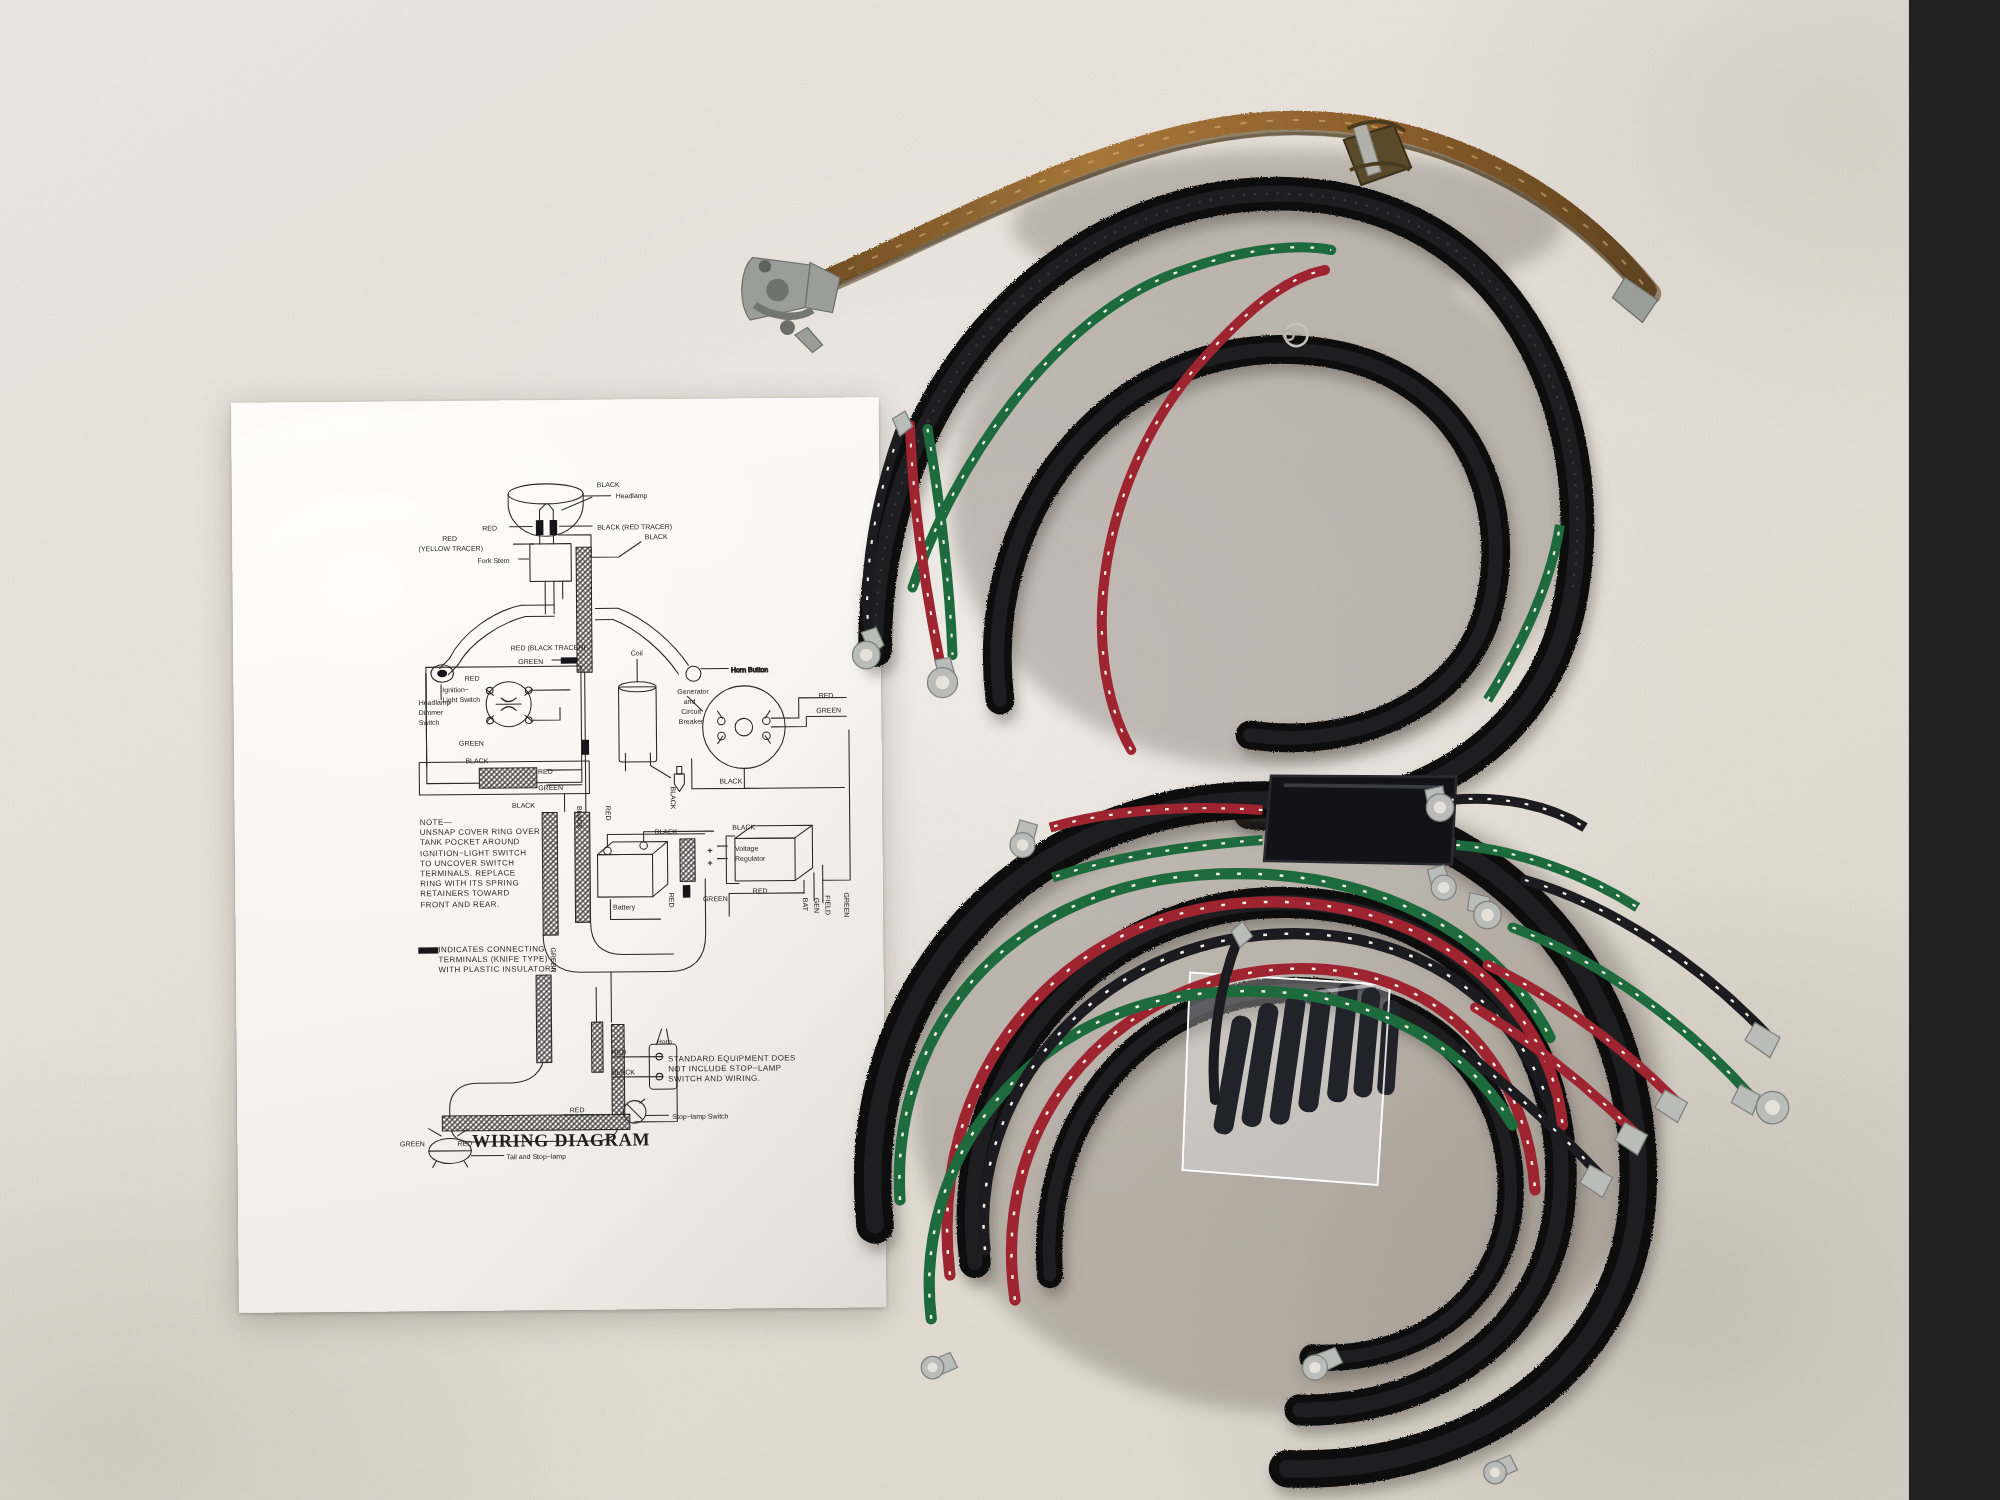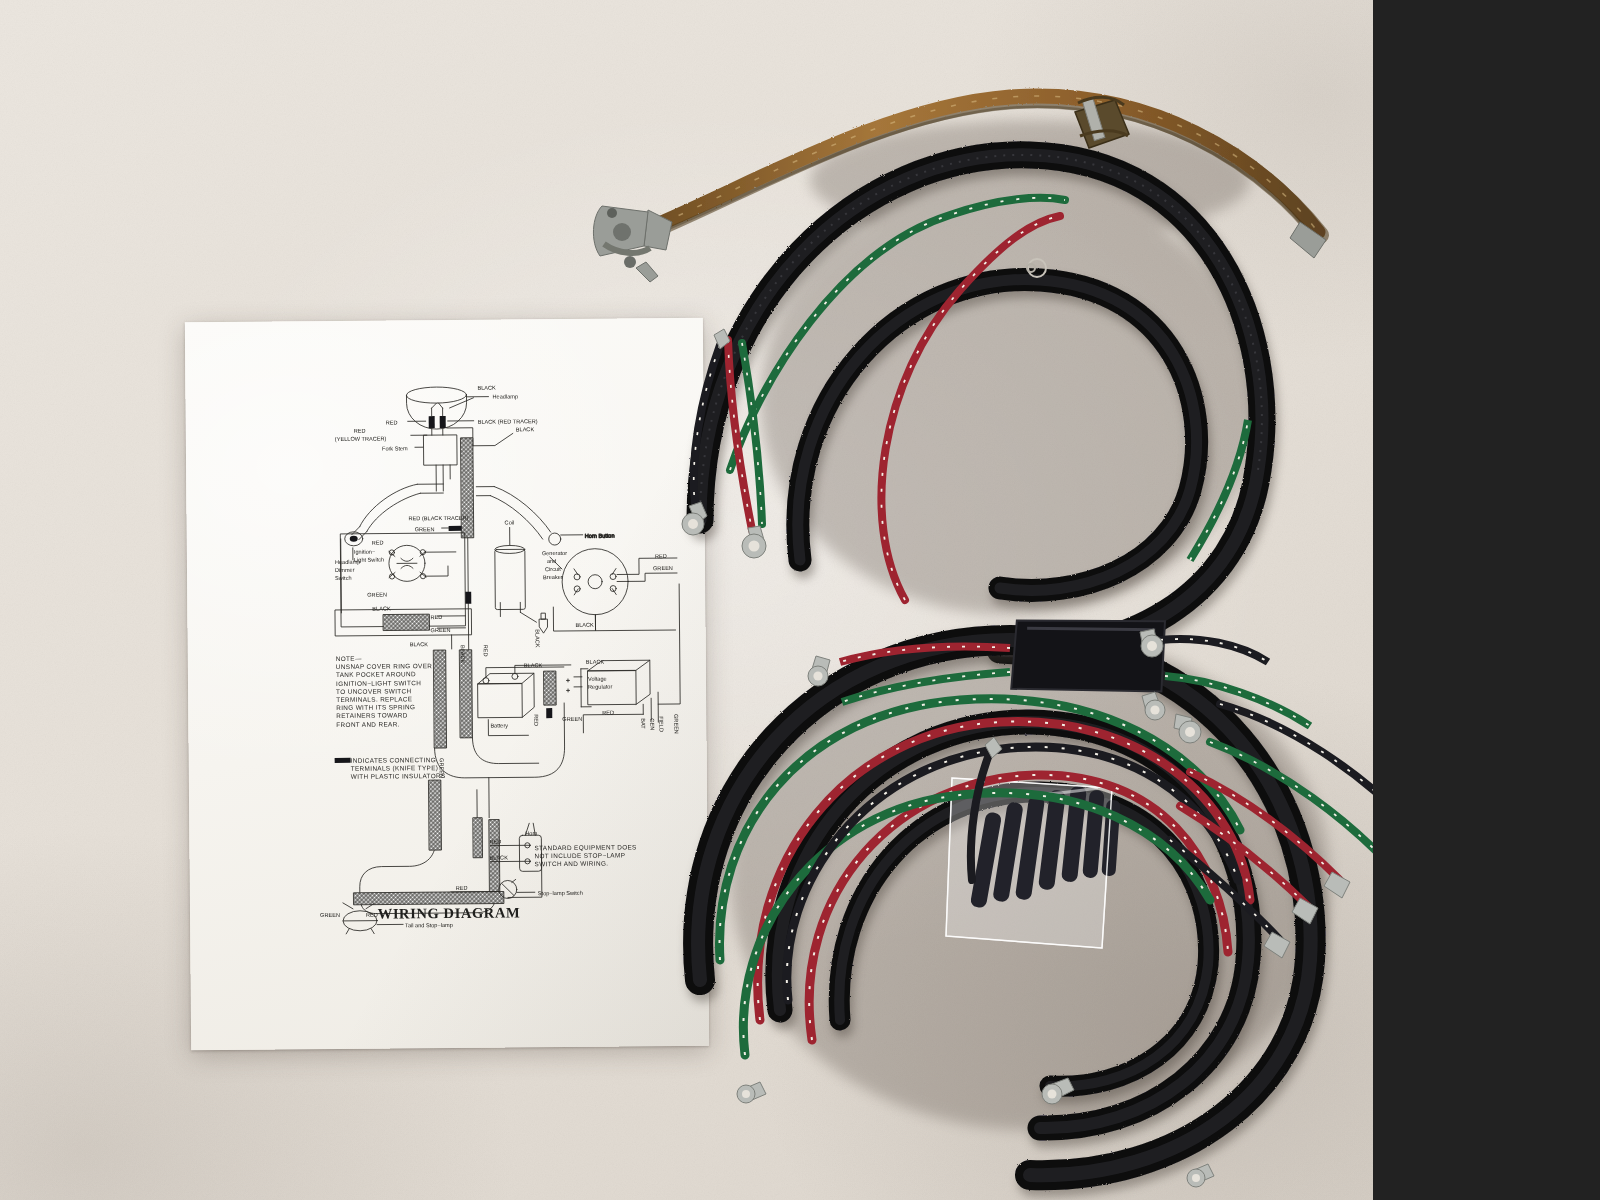--- a/index.html
+++ b/index.html
@@ -1,17 +1,17 @@
 <!DOCTYPE html>
 <html><head>
 <meta charset="utf-8">
 <style>
   html,body{margin:0;padding:0;background:#222;}
   #stage{
-    position:relative;width:1373px;height:1200px;overflow:hidden;
+    position:relative;width:1527px;height:1200px;overflow:hidden;
     font-family:"Liberation Sans",sans-serif;
     background:#e9e4dd;
   }
   
   .backdrop{position:absolute;inset:0;
     background:
       radial-gradient(ellipse 900px 700px at 52% 45%, rgba(255,255,255,.40), rgba(255,255,255,0) 62%),
       radial-gradient(ellipse 700px 560px at 88% 86%, rgba(120,110,100,.22), rgba(0,0,0,0) 65%),
       radial-gradient(ellipse 620px 460px at 6% 96%, rgba(130,120,110,.18), rgba(0,0,0,0) 70%),
       radial-gradient(ellipse 500px 380px at 96% 8%, rgba(140,130,120,.16), rgba(0,0,0,0) 70%),

